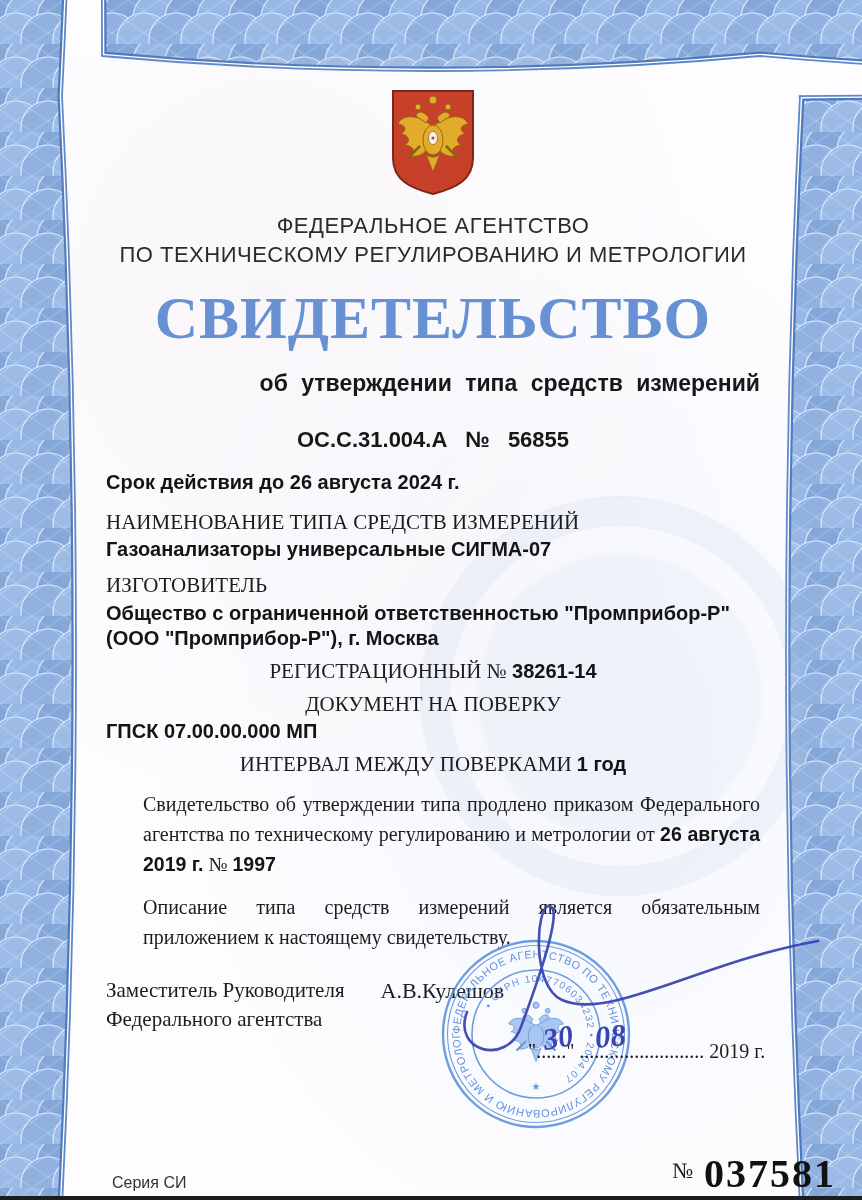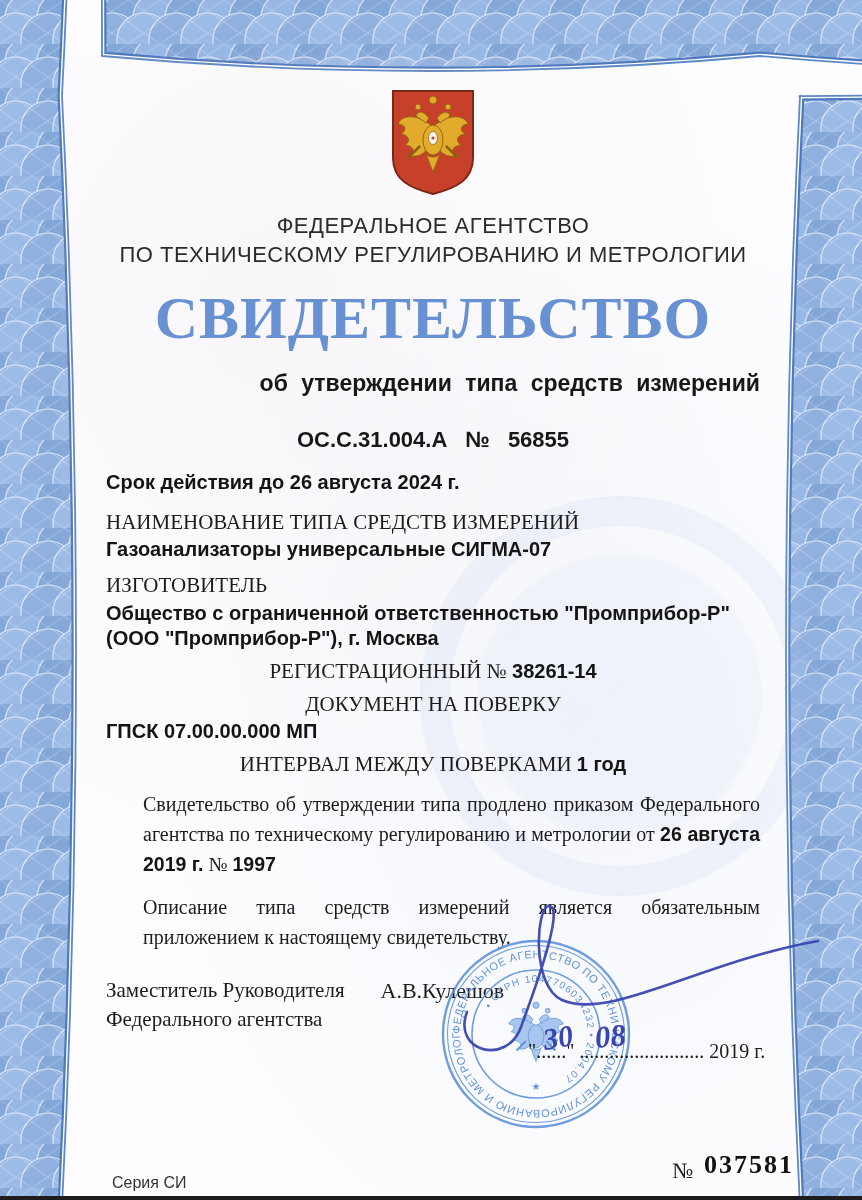--- a/index.html
+++ b/index.html
@@ -36,21 +36,21 @@
   .para b{font-family:"Liberation Sans",sans-serif;font-size:19.5px;color:#141414;}
   .sign-row{margin-top:24px;display:flex;justify-content:flex-start;align-items:flex-start;gap:36px;}
   .sign-pos{font-family:"Liberation Serif",serif;font-size:21px;line-height:1.4;color:#1c1c1c;}
   .sign-name{font-family:"Liberation Serif",serif;font-size:22px;color:#1c1c1c;padding-top:2px;}
   #overlay{position:absolute;left:0;top:0;pointer-events:none;}
   .footer-series{position:absolute;left:112px;top:1158px;font-family:"Liberation Sans",sans-serif;
                  font-size:16px;color:#333;margin-top:16px;}
   .footer-no{position:absolute;left:672px;top:1158px;font-family:"Liberation Serif",serif;
              font-size:22px;color:#1c1c1c;}
   .footer-num{position:absolute;left:704px;top:1150px;font-family:"Liberation Serif",serif;
-              font-weight:bold;font-size:26px;letter-spacing:2px;color:#111;}
+              font-weight:bold;font-size:40px;letter-spacing:2px;color:#111;}
   .scan-edge{position:absolute;left:0;right:0;bottom:0;height:4px;background:#1d1d1d;}
 </style>
 </head>
 <body>
 
 <svg width="0" height="0" style="position:absolute">
   <defs>
     <g id="eagleG">
       <path d="M42,38 C28,26 12,26 8,36 C16,37 17,42 11,46 C19,47 21,53 15,57 C23,58 26,63 21,68 C29,69 34,66 38,60 Z"></path>
       <path d="M44,38 C58,26 74,26 78,36 C70,37 69,42 75,46 C67,47 65,53 71,57 C63,58 60,63 65,68 C57,69 52,66 48,60 Z"></path>

